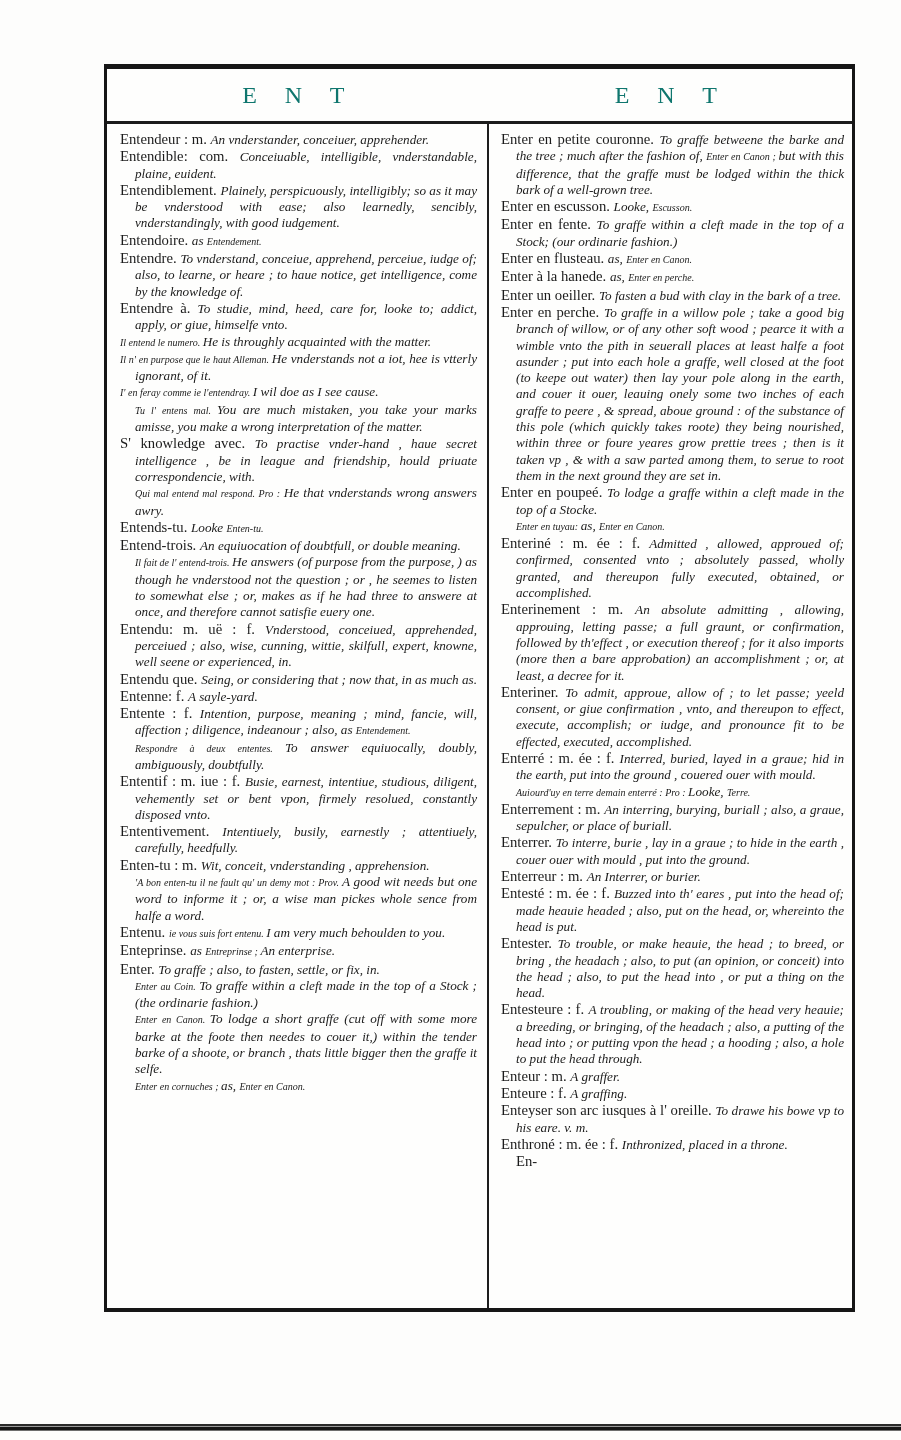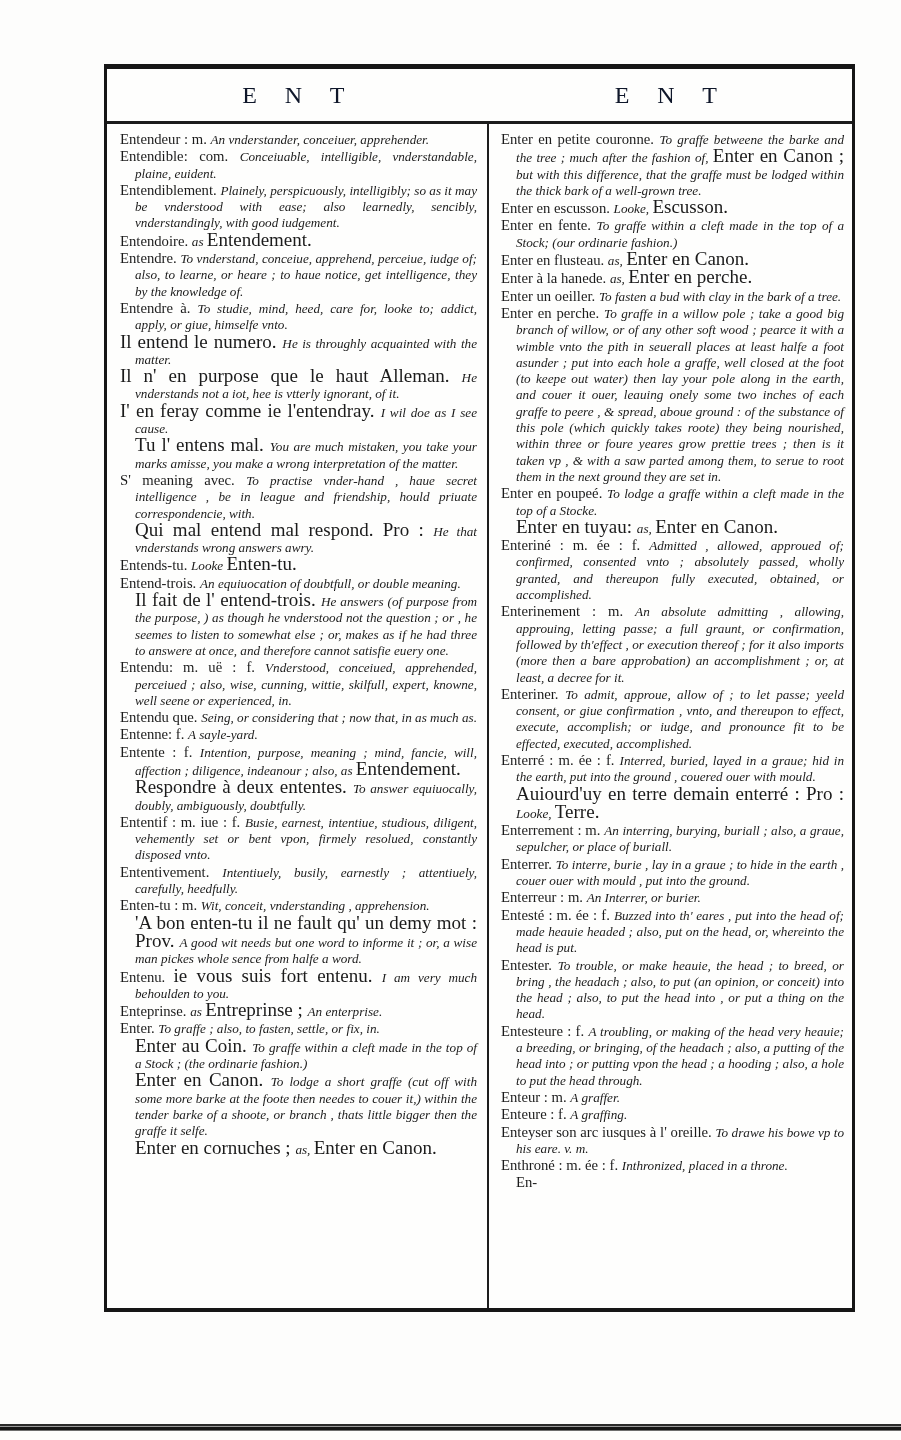--- a/index.html
+++ b/index.html
@@ -16,37 +16,37 @@
     border-top-width:5px; border-bottom-width:4px;
     background:#fefefd;
   }
   .runhead {
     display:flex; height:52px; align-items:center;
     border-bottom:3px solid #1c1c1c;
   }
   .runhead .cell {
     flex:1; text-align:center;
     font-size:24px; letter-spacing:11px; padding-left:11px;
-    color:#0f172a;
+    color:#0f766e;
   }
   .cols { display:flex; height:1184px; }
   .col {
     box-sizing:border-box; padding:7px 10px 0 13px;
     overflow:hidden;
   }
   .col.left  { width:382px; border-right:2px solid #1d1d1d; }
   .col.right { flex:1; padding-left:12px; padding-right:8px; }
   p.entry {
     margin:0; padding-left:15px; text-indent:-15px;
     font-size:13.2px; line-height:16.3px;
     text-align:justify; color:#1b1b1b;
   }
   p.entry.indent { text-indent:0; }
   .seg-h { font-size:14.7px; }
-  .seg-r { font-size:19px; }
+  .seg-r { font-size:10px;font-style:italic; }
   .seg-i { font-style:italic; font-size:13.2px; }
   p.catchword {
     text-align:left; text-indent:0; padding-right:4px;
     font-size:14.7px; line-height:17px;
   }
   .scan-edge {
     position:absolute; left:0; top:1424px; width:901px; height:9px;
     background:linear-gradient(#2a2a2a 0 2px,#9a9a9a 2px 3px,#161616 3px 6px,#6e6e6e 6px 7px,#fdfdfc 7px);
   }
 </style>
@@ -58,27 +58,27 @@
     <div class="runhead">
       <div class="cell">E N T</div>
       <div class="cell">E N T</div>
     </div>
     <div class="cols">
       <div class="col left" id="col-left">
           <p class="entry"><span class="seg-h">Entendeur : m. </span><span class="seg-i">An vnderstander, conceiuer, apprehender.</span></p>
           <p class="entry"><span class="seg-h">Entendible: com. </span><span class="seg-i">Conceiuable, intelligible, vnderstandable, plaine, euident.</span></p>
           <p class="entry"><span class="seg-h">Entendiblement. </span><span class="seg-i">Plainely, perspicuously, intelligibly; so as it may be vnderstood with ease; also learnedly, sencibly, vnderstandingly, with good iudgement.</span></p>
           <p class="entry"><span class="seg-h">Entendoire. </span><span class="seg-i">as </span><span class="seg-r">Entendement.</span></p>
-          <p class="entry"><span class="seg-h">Entendre. </span><span class="seg-i">To vnderstand, conceiue, apprehend, perceiue, iudge of; also, to learne, or heare ; to haue notice, get intelligence, they by the knowledge of.</span></p>
+          <p class="entry"><span class="seg-h">Entendre. </span><span class="seg-i">To vnderstand, conceiue, apprehend, perceiue, iudge of; also, to learne, or heare ; to haue notice, get intelligence, come by the knowledge of.</span></p>
           <p class="entry"><span class="seg-h">Entendre à. </span><span class="seg-i">To studie, mind, heed, care for, looke to; addict, apply, or giue, himselfe vnto.</span></p>
           <p class="entry"><span class="seg-r">Il entend le numero. </span><span class="seg-i">He is throughly acquainted with the matter.</span></p>
           <p class="entry"><span class="seg-r">Il n' en purpose que le haut Alleman. </span><span class="seg-i">He vnderstands not a iot, hee is vtterly ignorant, of it.</span></p>
           <p class="entry"><span class="seg-r">I' en feray comme ie l'entendray. </span><span class="seg-i">I wil doe as I see cause.</span></p>
           <p class="entry indent"><span class="seg-r">Tu l' entens mal. </span><span class="seg-i">You are much mistaken, you take your marks amisse, you make a wrong interpretation of the matter.</span></p>
-          <p class="entry"><span class="seg-h">S' meaning avec. </span><span class="seg-i">To practise vnder-hand , haue secret intelligence , be in league and friendship, hould priuate correspondencie, with.</span></p>
+          <p class="entry"><span class="seg-h">S' knowledge avec. </span><span class="seg-i">To practise vnder-hand , haue secret intelligence , be in league and friendship, hould priuate correspondencie, with.</span></p>
           <p class="entry indent"><span class="seg-r">Qui mal entend mal respond. Pro : </span><span class="seg-i">He that vnderstands wrong answers awry.</span></p>
           <p class="entry"><span class="seg-h">Entends-tu. </span><span class="seg-i">Looke </span><span class="seg-r">Enten-tu.</span></p>
           <p class="entry"><span class="seg-h">Entend-trois. </span><span class="seg-i">An equiuocation of doubtfull, or double meaning.</span></p>
           <p class="entry indent"><span class="seg-r">Il fait de l' entend-trois. </span><span class="seg-i">He answers (of purpose from the purpose, ) as though he vnderstood not the question ; or , he seemes to listen to somewhat else ; or, makes as if he had three to answere at once, and therefore cannot satisfie euery one.</span></p>
           <p class="entry"><span class="seg-h">Entendu: m. uë : f. </span><span class="seg-i">Vnderstood, conceiued, apprehended, perceiued ; also, wise, cunning, wittie, skilfull, expert, knowne, well seene or experienced, in.</span></p>
           <p class="entry"><span class="seg-h">Entendu que. </span><span class="seg-i">Seing, or considering that ; now that, in as much as.</span></p>
           <p class="entry"><span class="seg-h">Entenne: f. </span><span class="seg-i">A sayle-yard.</span></p>
           <p class="entry"><span class="seg-h">Entente : f. </span><span class="seg-i">Intention, purpose, meaning ; mind, fancie, will, affection ; diligence, indeanour ; also, as </span><span class="seg-r">Entendement.</span></p>
           <p class="entry indent"><span class="seg-r">Respondre à deux ententes. </span><span class="seg-i">To answer equiuocally, doubly, ambiguously, doubtfully.</span></p>
           <p class="entry"><span class="seg-h">Ententif : m. iue : f. </span><span class="seg-i">Busie, earnest, intentiue, studious, diligent, vehemently set or bent vpon, firmely resolued, constantly disposed vnto.</span></p>

